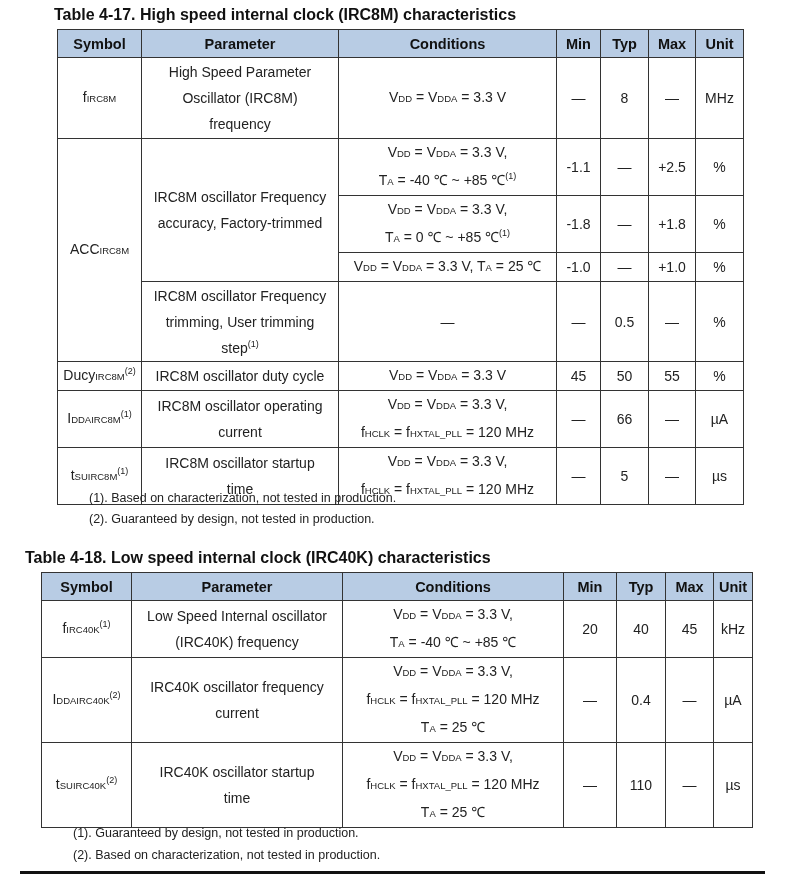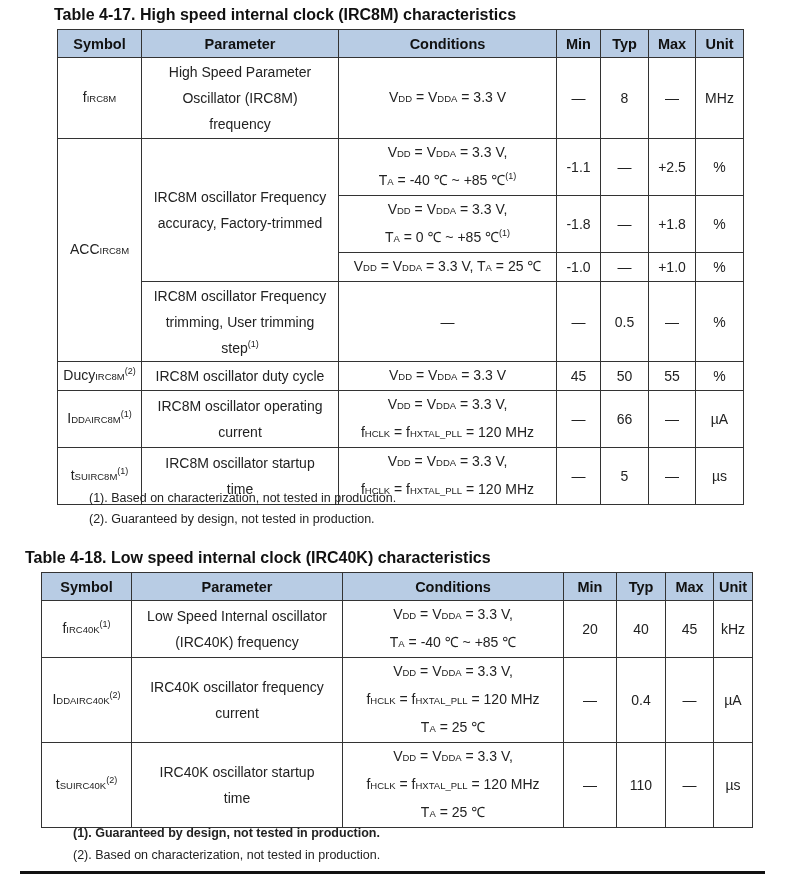--- a/index.html
+++ b/index.html
@@ -218,16 +218,16 @@
       <span class="line">T<span class="sub">A</span> = 25 ℃</span>
     </td>
     <td>—</td>
     <td>110</td>
     <td>—</td>
     <td>µs</td>
   </tr>
 </tbody>
   </table>
 
-<div class="foot" style="left:41px; top:826px;font-weight:bold;">(1). Guaranteed by design, not tested in production.</div>
+<div class="foot" style="left:41px; top:826px;">(1). Guaranteed by design, not tested in production.</div>
 <div class="foot" style="left:41px; top:848px;">(2). Based on characterization, not tested in production.</div>
 
 <div class="rule" style="top:871px;"></div>
 
 </body></html>

